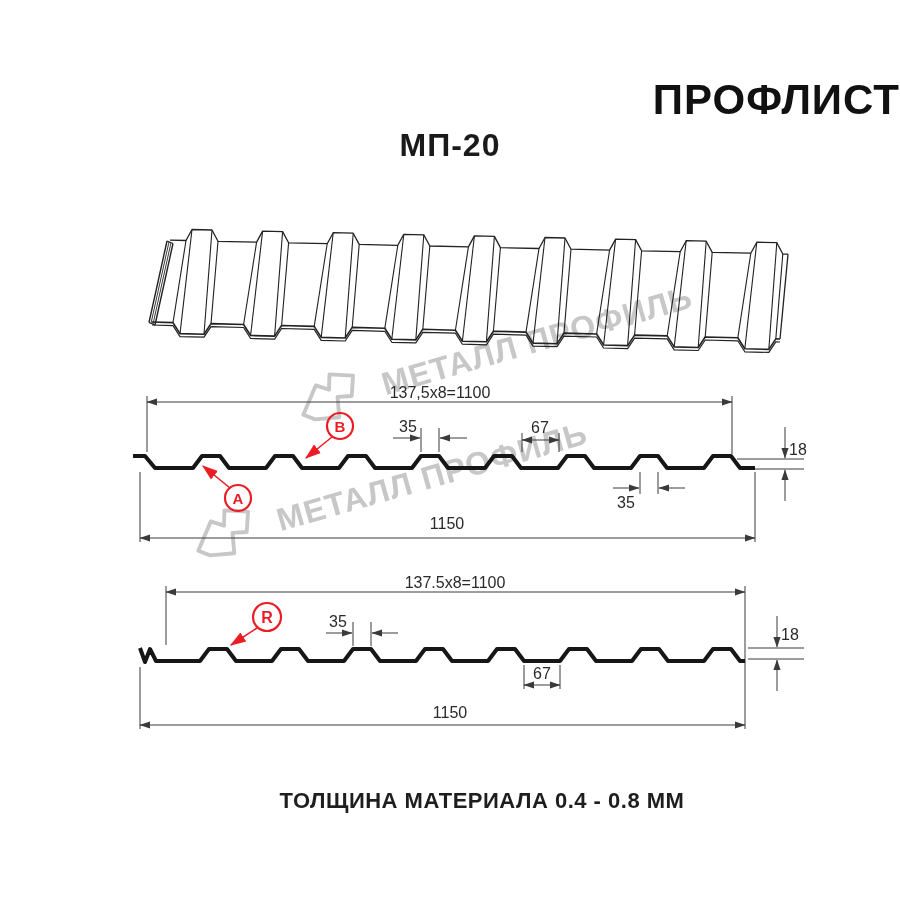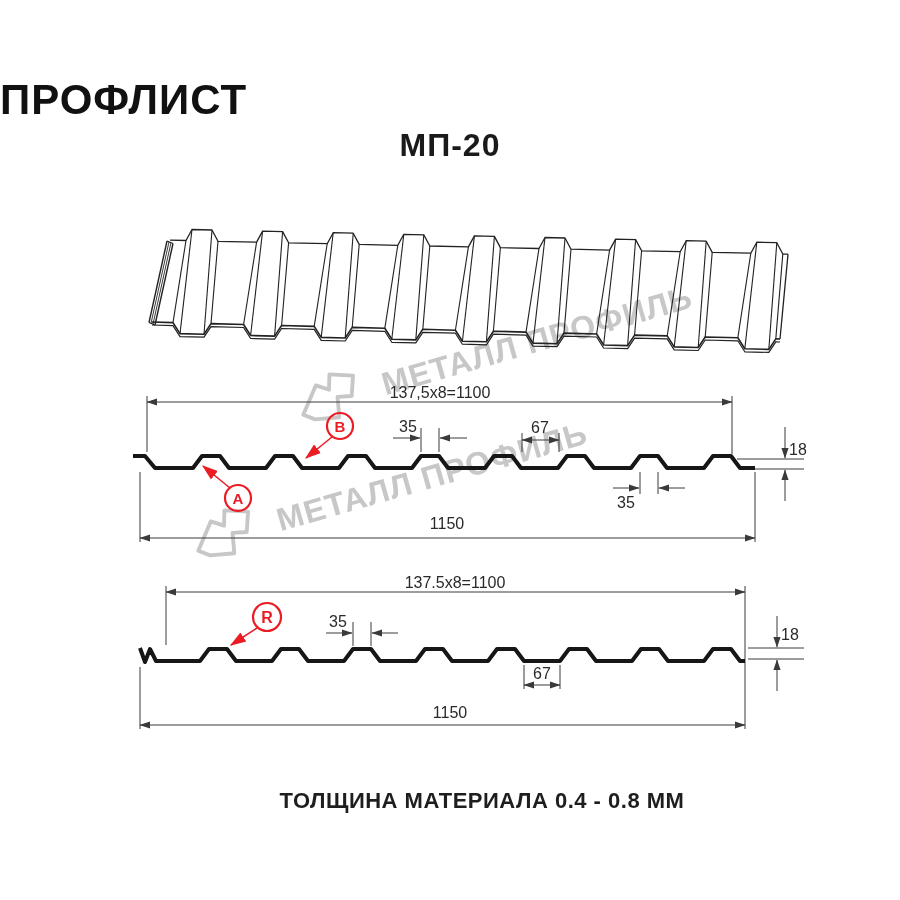--- a/index.html
+++ b/index.html
@@ -1,18 +1,18 @@
 <!DOCTYPE html>
 <html><head>
 <meta charset="utf-8">
 <style>
   html,body{margin:0;padding:0;background:#fff;}
   .canvas{position:relative;width:900px;height:900px;background:#ffffff;overflow:hidden;
           font-family:"Liberation Sans",sans-serif;}
-  .title{position:absolute;left:0;top:76px;width:900px;text-align:left;
+  .title{position:absolute;left:0;top:76px;width:900px;text-align:right;
          font-size:42px;font-weight:800;letter-spacing:1px;color:#111;}
   .subtitle{position:absolute;left:0;top:127px;width:900px;text-align:center;
          font-size:32px;font-weight:600;letter-spacing:1px;color:#1a1a1a;}
   .footer-note{position:absolute;left:0;top:788px;width:900px;text-align:center;
          font-size:22px;font-weight:600;letter-spacing:.5px;color:#1e1e1e;padding-left:32px;}
   .wm{position:absolute;display:flex;align-items:center;gap:10px;
       transform:rotate(-16deg);transform-origin:0 50%;z-index:1;color:#c7c7c7;}
   .wm .txt{font-weight:bold;font-size:32px;letter-spacing:1px;white-space:nowrap;}
   .lay{position:absolute;z-index:2;}
   svg text{font-family:"Liberation Sans",sans-serif;}

